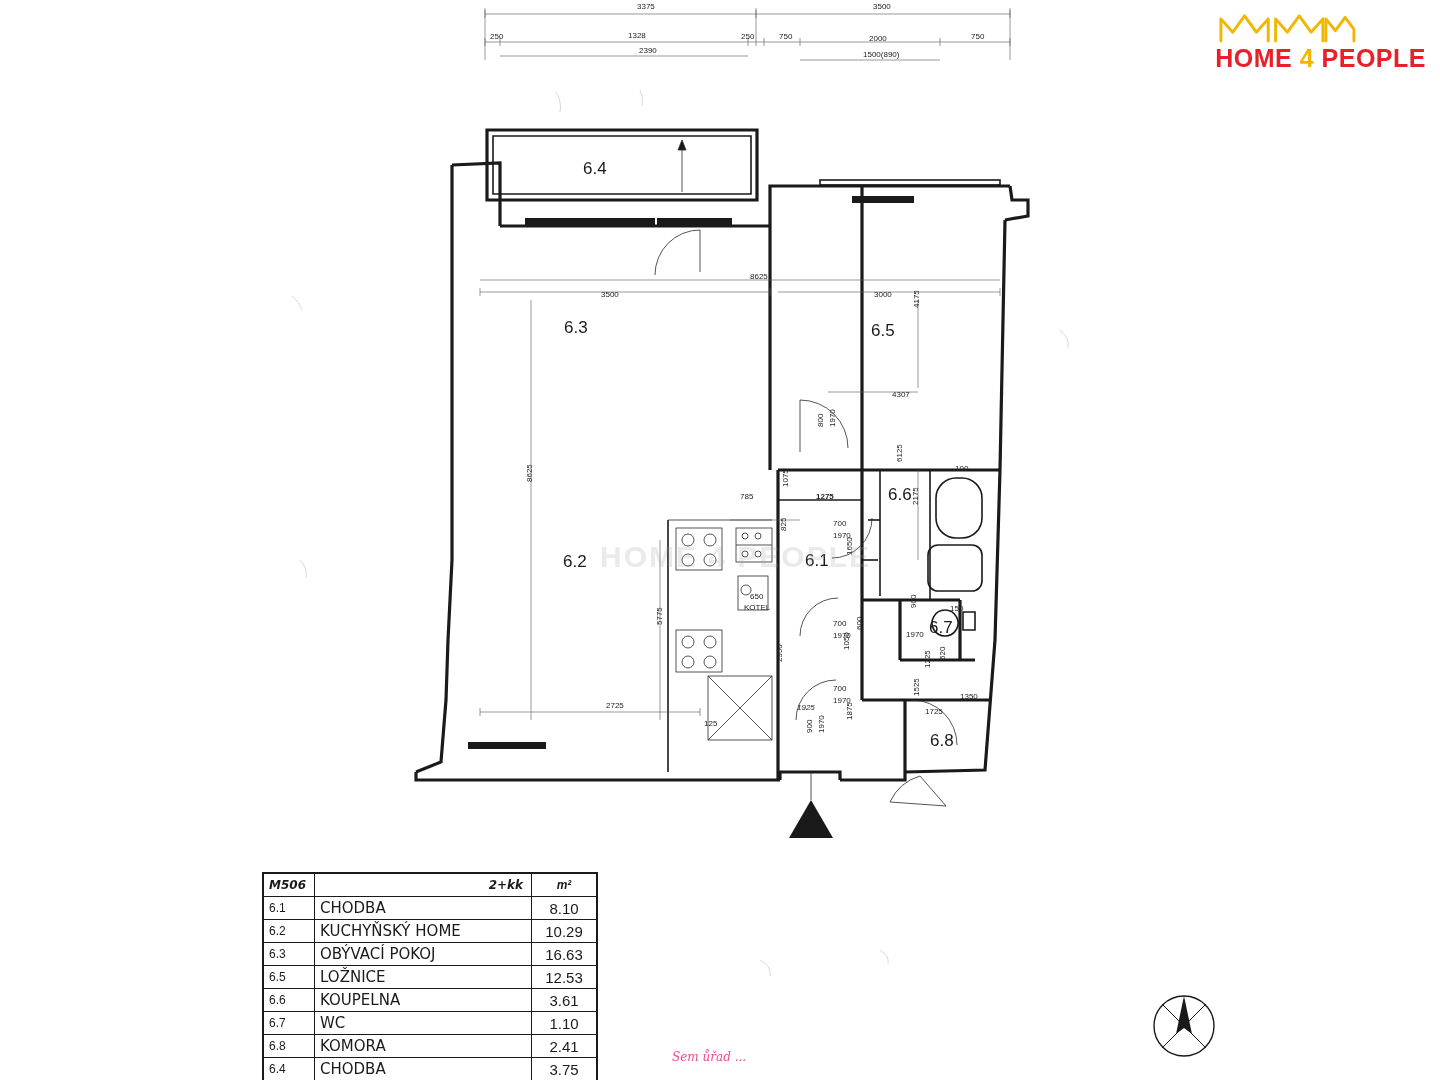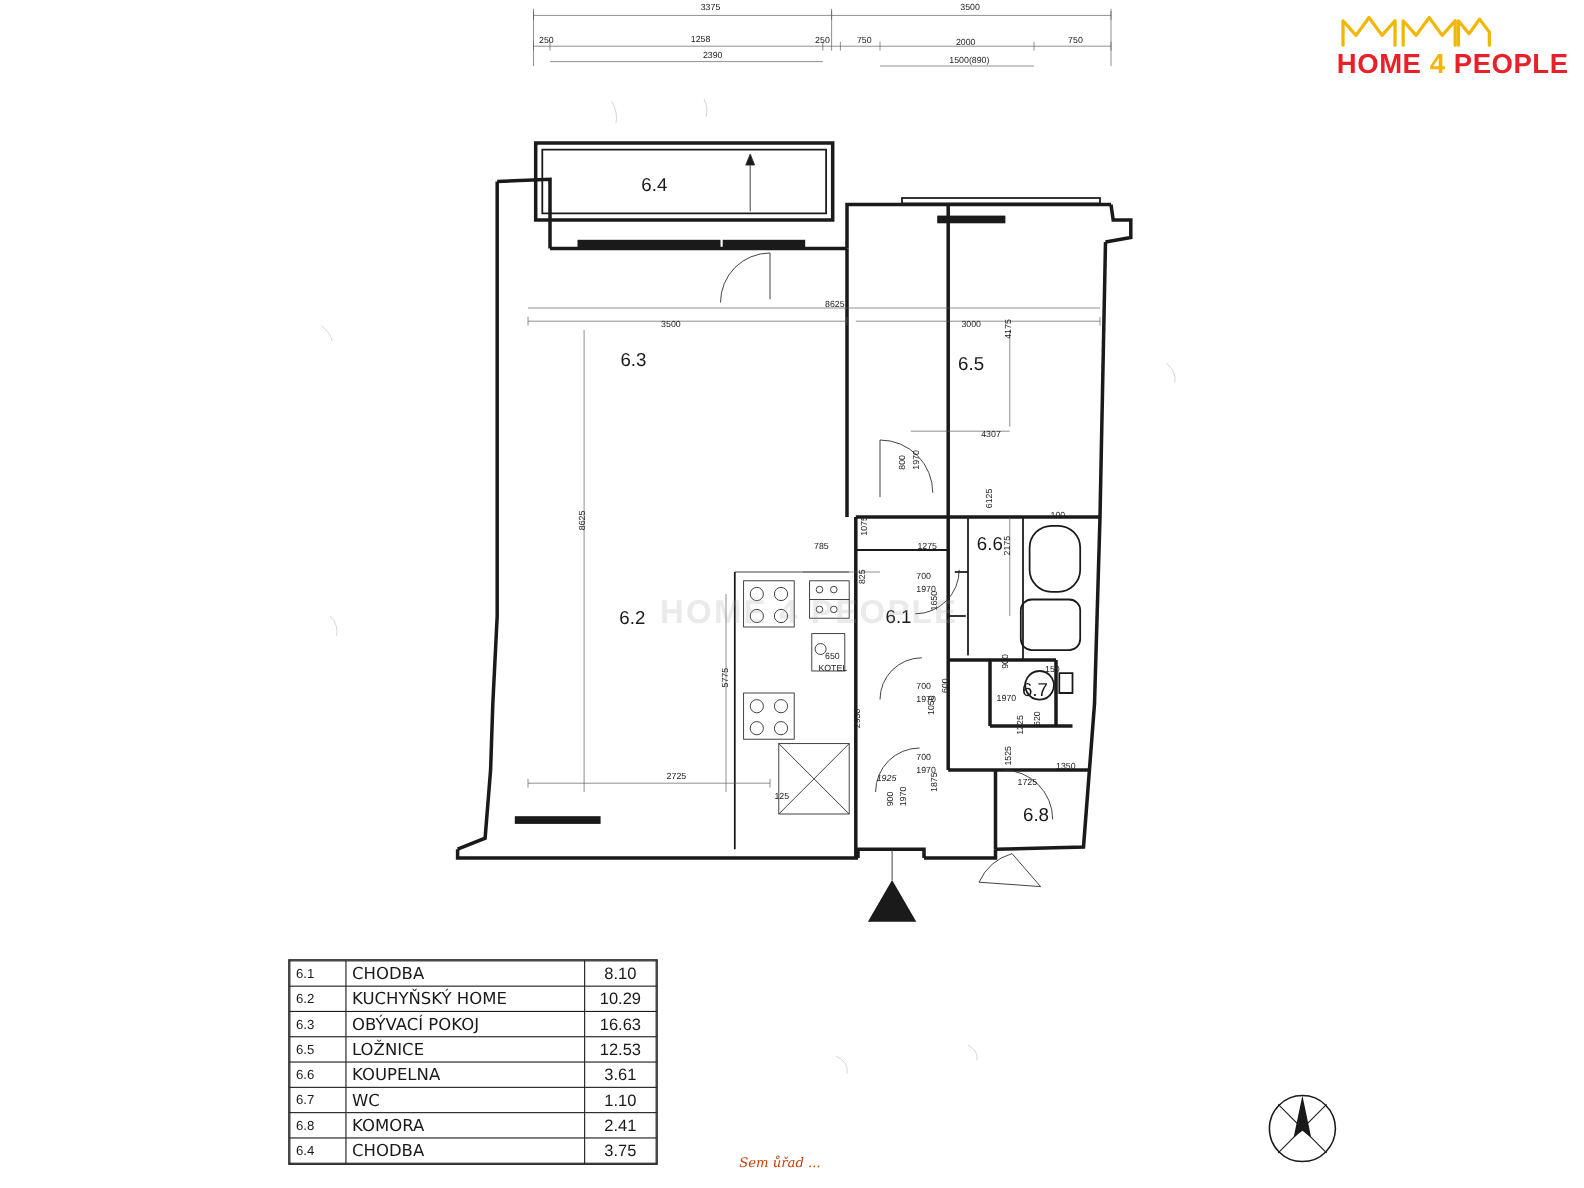--- a/index.html
+++ b/index.html
@@ -75,21 +75,21 @@
   .watermark{
     position:absolute;left:600px;top:540px;
     font-size:30px;font-weight:bold;color:rgba(160,160,160,0.22);
     letter-spacing:2px;pointer-events:none;
   }
   .compass{
     position:absolute;left:1146px;top:988px;width:76px;height:76px;
   }
   .handnote{
     position:absolute;left:672px;top:1050px;
-    font-size:12px;color:#c2410c;font-style:italic;
+    font-size:12px;color:#ec4899;font-style:italic;
     font-family:"DejaVu Serif", serif;
     white-space:nowrap;
   }
 </style>
 </head>
 <body>
 
 <svg id="plan" viewBox="0 0 1440 1080">
   <defs>
     <style>
@@ -260,40 +260,40 @@
     <path d="M1060,330 q10,8 8,18"></path>
     <path d="M760,960 q12,6 10,16"></path>
     <path d="M880,950 q10,6 8,14"></path>
   </g>
 </svg>
 
 <div id="dim-layer">
     <div class="dim" style="left: 637px; top: 2px;">3375</div>
     <div class="dim" style="left: 873px; top: 2px;">3500</div>
     <div class="dim" style="left: 490px; top: 32px;">250</div>
-    <div class="dim" style="left: 628px; top: 31px;">1258</div>
+    <div class="dim" style="left: 628px; top: 31px;">1328</div>
     <div class="dim" style="left: 741px; top: 32px;">250</div>
     <div class="dim" style="left: 779px; top: 32px;">750</div>
     <div class="dim" style="left: 869px; top: 34px;">2000</div>
     <div class="dim" style="left: 971px; top: 32px;">750</div>
     <div class="dim" style="left: 639px; top: 46px;">2390</div>
     <div class="dim" style="left: 863px; top: 50px;">1500(890)</div>
     <div class="dim" style="left: 750px; top: 272px;">8625</div>
     <div class="dim" style="left: 601px; top: 290px;">3500</div>
     <div class="dim" style="left: 874px; top: 290px;">3000</div>
     <div class="dim v" style="left: 912px; top: 308px;">4175</div>
     <div class="dim" style="left: 892px; top: 390px;">4307</div>
     <div class="dim v" style="left: 816px; top: 427px;">800</div>
     <div class="dim v" style="left: 828px; top: 427px;">1970</div>
     <div class="dim v" style="left: 895px; top: 462px;">6125</div>
     <div class="dim" style="left: 955px; top: 464px;">100</div>
     <div class="dim v" style="left: 525px; top: 482px;">8625</div>
     <div class="dim" style="left: 740px; top: 492px;">785</div>
     <div class="dim v" style="left: 781px; top: 487px;">1075</div>
-    <div class="dim" style="left: 834px; top: 492px;">1275</div>
+    <div class="dim" style="left: 816px; top: 492px; font-weight: bold;">1275</div>
     <div class="dim" style="left: 833px; top: 519px;">700</div>
     <div class="dim" style="left: 833px; top: 531px;">1970</div>
     <div class="dim v" style="left: 911px; top: 505px;">2175</div>
     <div class="dim v" style="left: 779px; top: 531px;">825</div>
     <div class="dim v" style="left: 845px; top: 555px;">1650</div>
     <div class="dim" style="left: 750px; top: 592px;">650</div>
     <div class="dim" style="left: 744px; top: 603px;">KOTEL</div>
     <div class="dim v" style="left: 655px; top: 625px;">5775</div>
     <div class="dim" style="left: 833px; top: 619px;">700</div>
     <div class="dim" style="left: 833px; top: 631px;">1970</div>
@@ -351,20 +351,25 @@
   <div class="logo-text">
     <span>HOME</span>
     <span class="num">4</span>
     <span>PEOPLE</span>
   </div>
 </div>
 
 <div class="legend">
   <table>
     <tbody id="legend-body">
+      <tr class="head">
+        <td class="c-code hand">M506</td>
+        <td class="c-mid hand">2+kk</td>
+        <td class="c-area">m²</td>
+      </tr>
     <tr>
           <td class="c-code">6.1</td>
           <td class="c-name hand">CHODBA</td>
           <td class="c-area">8.10</td>
         </tr>
         <tr>
           <td class="c-code">6.2</td>
           <td class="c-name hand">KUCHYŇSKÝ HOME</td>
           <td class="c-area">10.29</td>
         </tr>

